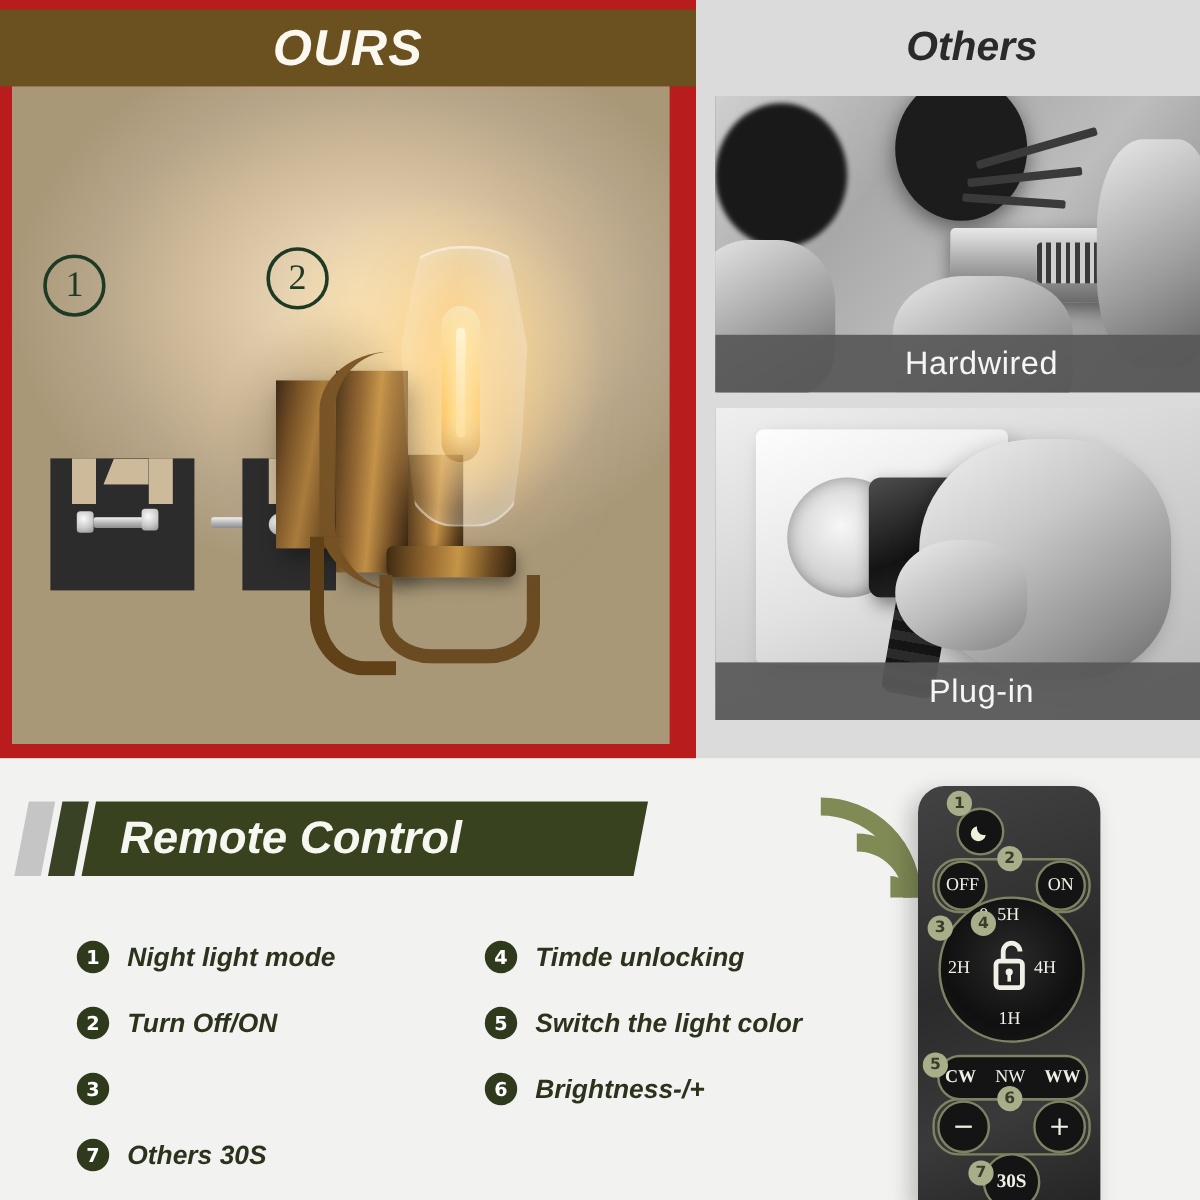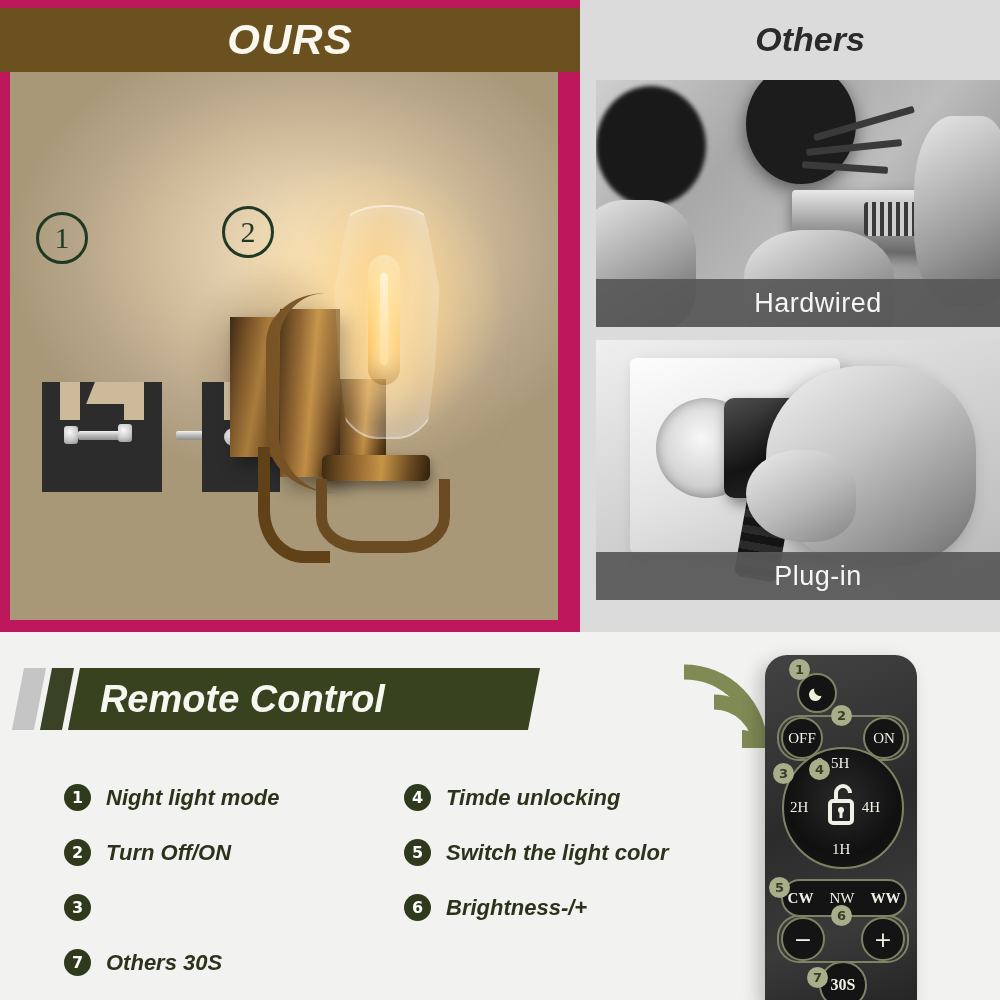--- a/index.html
+++ b/index.html
@@ -6,21 +6,21 @@
   body{
     width:1000px;height:1000px;overflow:hidden;
     font-family:"Liberation Sans",sans-serif;
     background:#f2f2f0;
   }
   .page{position:relative;width:1000px;height:1000px;}
 
   
   .ours-panel{
     position:absolute;left:0;top:0;width:580px;height:632px;
-    background:#be185d;
+    background:#b91c1c;
     box-sizing:border-box;
     padding:0;
   }
   .ours-header{
     position:absolute;left:0;top:8px;width:580px;height:64px;
     background:#6b5120;
     display:flex;align-items:center;justify-content:center;
   }
   .ours-title{
     color:#fbf8ef;font-size:42px;font-weight:bold;font-style:italic;

